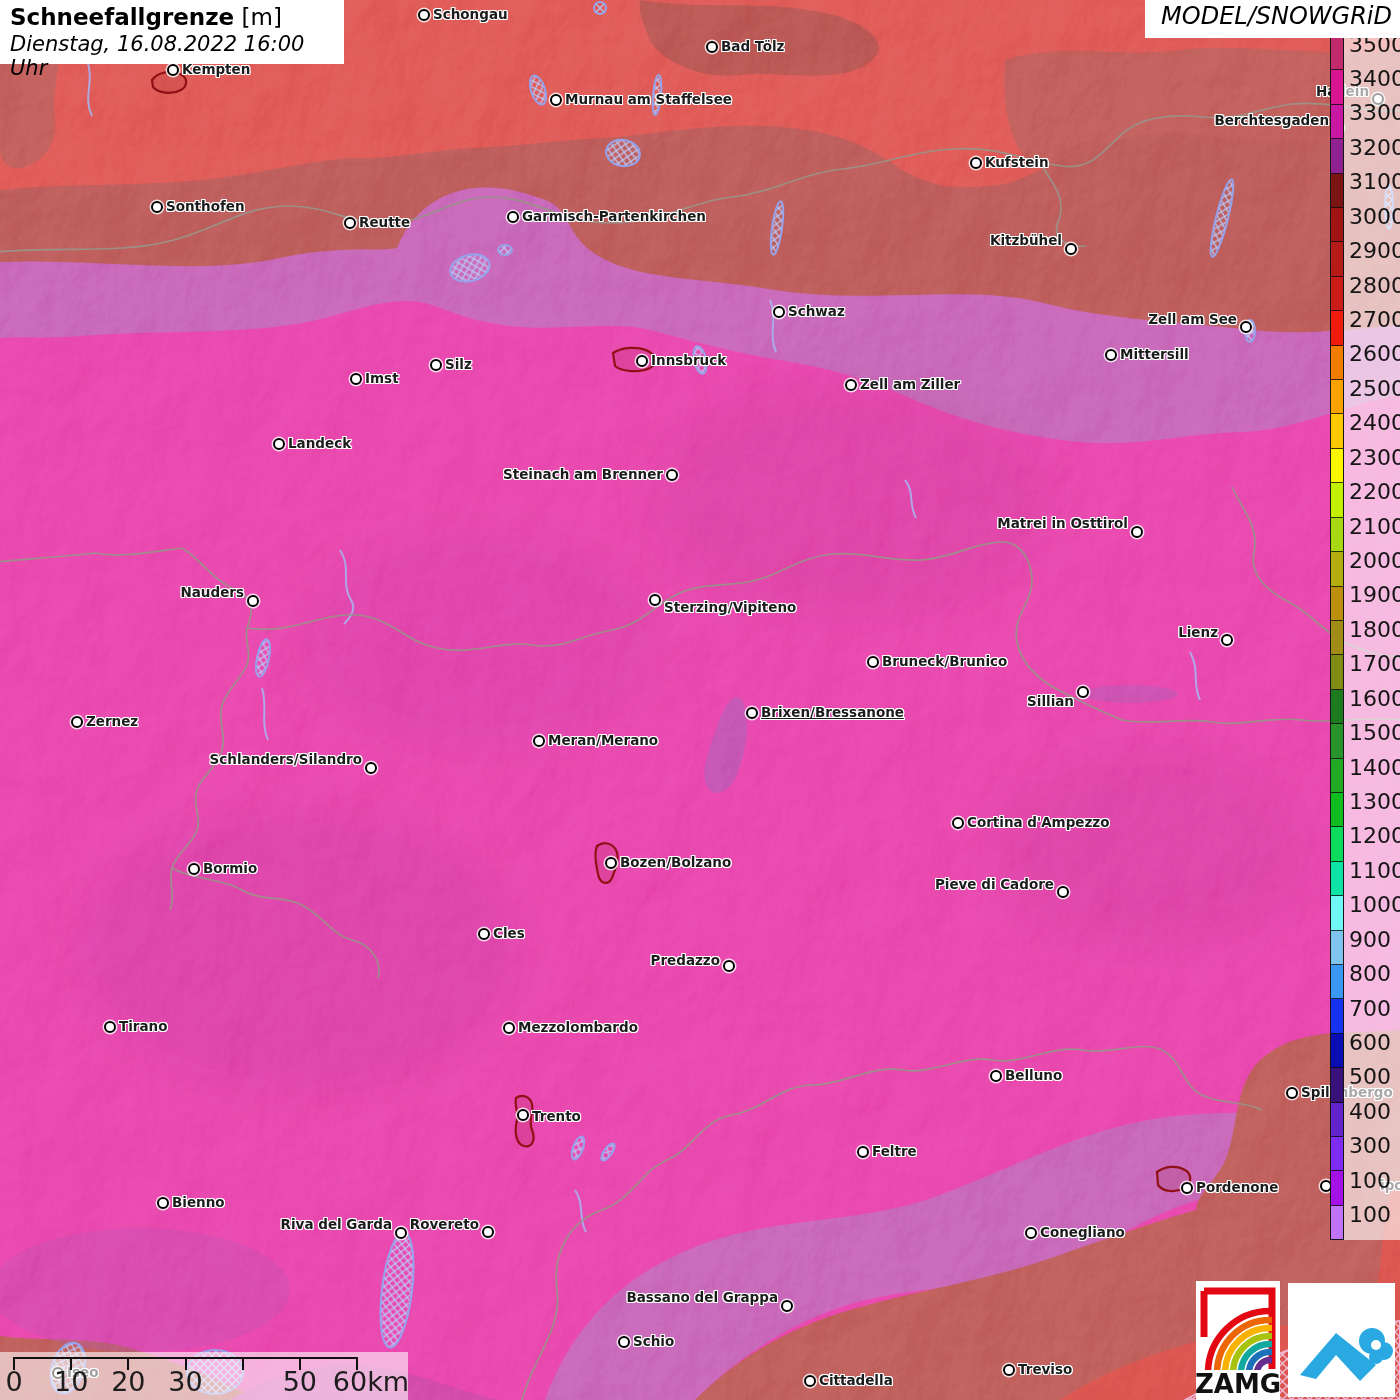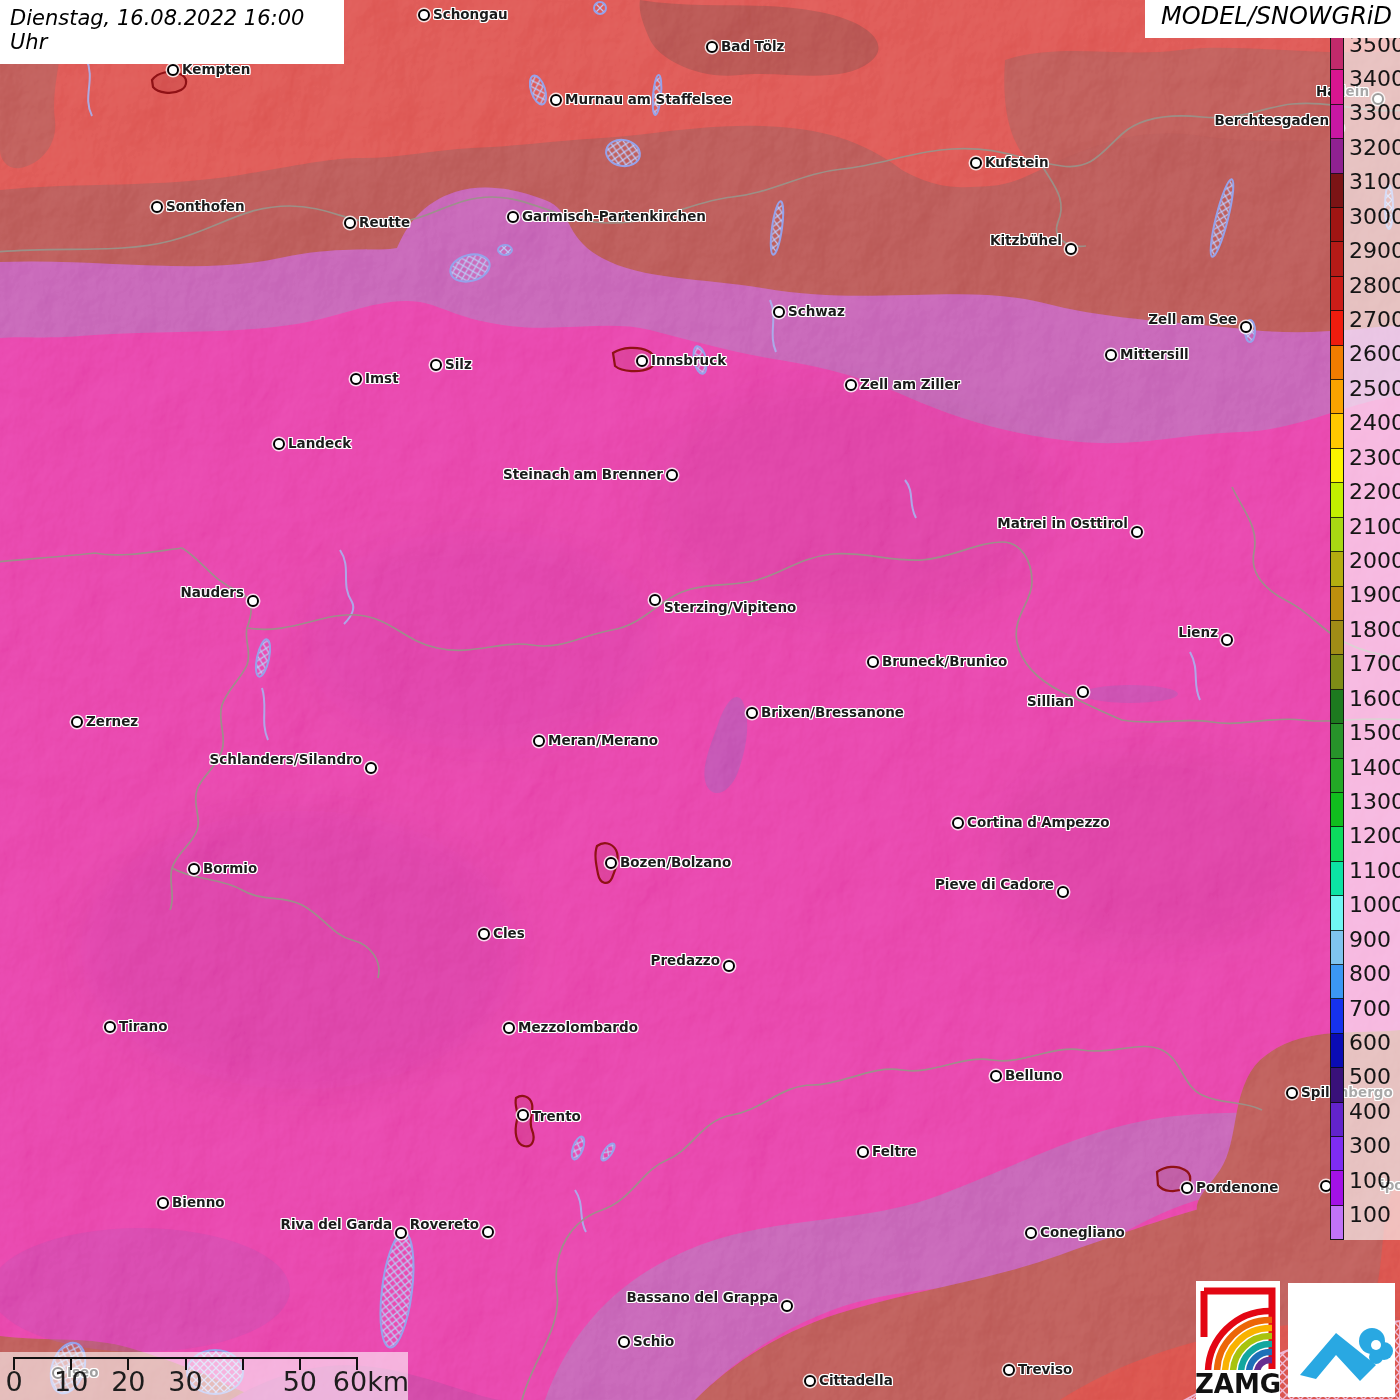--- a/index.html
+++ b/index.html
@@ -255,21 +255,21 @@
     <div class="city" style="left: 873px; top: 662px;">
       <span class="dot"></span>
       <span class="lbl" style="top: -9px; left: 9px;">Bruneck/Brunico</span>
     </div>
     <div class="city" style="left: 1083px; top: 692px;">
       <span class="dot"></span>
       <span class="lbl" style="top: 1px; right: 9px;">Sillian</span>
     </div>
     <div class="city" style="left: 752px; top: 713px;">
       <span class="dot"></span>
-      <span class="lbl" style="top: -9px; left: 9px;">Brixen/Bressanone</span>
+      <span class="lbl" style="top: -9px; left: 9px; text-decoration: underline;">Brixen/Bressanone</span>
     </div>
     <div class="city" style="left: 77px; top: 722px;">
       <span class="dot"></span>
       <span class="lbl" style="top: -9px; left: 9px;">Zernez</span>
     </div>
     <div class="city" style="left: 539px; top: 741px;">
       <span class="dot"></span>
       <span class="lbl" style="top: -9px; left: 9px;">Meran/Merano</span>
     </div>
     <div class="city" style="left: 371px; top: 768px;">
@@ -364,20 +364,24 @@
       <span class="dot"></span>
       <span class="lbl" style="top: -9px; left: 9px;">Treviso</span>
     </div>
     <div class="city" style="left: 810px; top: 1381px;">
       <span class="dot"></span>
       <span class="lbl" style="top: -9px; left: 9px;">Cittadella</span>
     </div>
   </div>
 
 <div id="title-box">
+  <div id="title-line1">
+    <span class="t-bold">Schneefallgrenze</span>
+    <span>[m]</span>
+  </div>
   <div id="title-line2">Dienstag, 16.08.2022 16:00 Uhr</div>
 </div>
 
 <div id="model-box">MODEL/SNOWGRiD</div>
 
 <div id="colorbar">
   <div id="cb-panel"></div>
   <div id="cb-strip">
       <div class="cb-seg" style="background: rgb(193, 42, 107);"></div>
       <div class="cb-seg" style="background: rgb(216, 21, 144);"></div>

